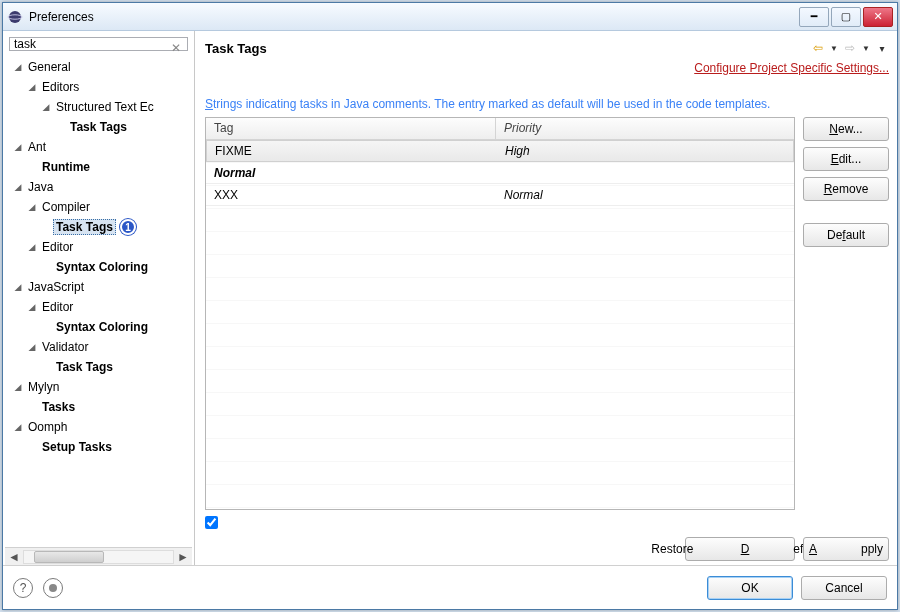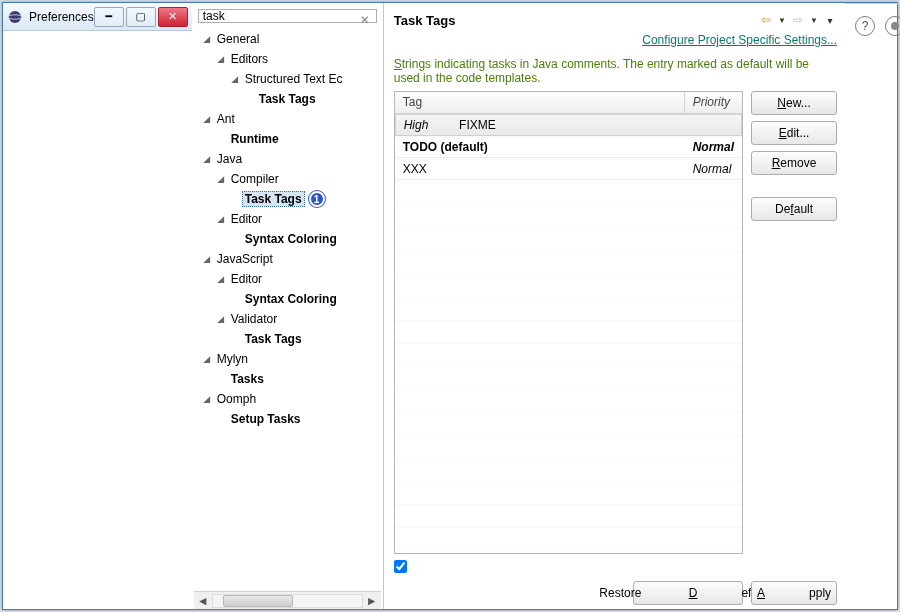--- a/index.html
+++ b/index.html
@@ -1,18 +1,18 @@
 <!DOCTYPE html>
 <html><head>
 <meta charset="utf-8">
 <style>
 * { box-sizing: border-box; margin: 0; padding: 0; font-family: "Segoe UI", Tahoma, sans-serif; font-size: 12px; }
 body { background: #d4e2f0; width: 900px; height: 612px; overflow: hidden; }
 
-.window { width: 896px; height: 608px; margin: 2px; background: #fff; border: 1px solid #4b79a5; display: flex; flex-direction: row; box-shadow: 0 0 4px rgba(0,0,0,0.3); }
+.window { width: 896px; height: 608px; margin: 2px; background: #fff; border: 1px solid #4b79a5; display: flex; flex-direction: column; box-shadow: 0 0 4px rgba(0,0,0,0.3); }
 
 .titlebar { height: 28px; background: linear-gradient(#f7fbff,#dce8f5); border-bottom: 1px solid #b5c9de; display: flex; align-items: center; padding: 0 4px; }
 .titlebar .app-icon { width: 16px; height: 16px; margin-right: 6px; }
 .titlebar .title { flex: 1; color: #000; }
 .titlebar .winbtns { display: flex; gap: 2px; }
 .titlebar .winbtn { width: 30px; height: 20px; border: 1px solid #94a7bb; background: linear-gradient(#f3f8ff,#e1ecf8); display: flex; align-items: center; justify-content: center; font-size: 11px; border-radius: 2px; }
 .titlebar .winbtn.close { background: linear-gradient(#e78,#c23); color: #fff; border-color: #a22; }
 
 .body { flex: 1; display: flex; min-height: 0; }
 
@@ -35,22 +35,22 @@
 .main { flex: 1; display: flex; flex-direction: column; padding: 6px 8px 4px 10px; min-width: 0; }
 .main-header { display: flex; align-items: center; height: 22px; }
 .main-header h2 { font-size: 13px; font-weight: bold; flex: 1; }
 .navicons { display: flex; align-items: center; gap: 2px; }
 .navicons .ico { width: 14px; height: 14px; display: flex; align-items: center; justify-content: center; }
 .navicons .arrowL { color: #d99a00; }
 .navicons .arrowR { color: #bbb; }
 .navicons .dd { font-size: 8px; color: #333; }
 .navicons .menu { font-size: 10px; color: #333; }
 .link-row { display: flex; justify-content: flex-end; margin-top: 2px; }
-.link-row a { color: #0f766e; text-decoration: underline; }
-.desc { margin-top: 10px; color: #4d7c0f; }
+.link-row a { color: #b91c1c; text-decoration: underline; }
+.desc { margin-top: 22px; color: #3b82f6; }
 .desc .u { text-decoration: underline; }
 
 .table-wrap { display: flex; gap: 8px; margin-top: 6px; flex: 1; min-height: 0; }
 .table { flex: 1; border: 1px solid #b6b6b6; background: #3b82f6; display: flex; flex-direction: column; overflow: hidden; }
 .thead { display: flex; background: linear-gradient(#fdfdfd,#eee); border-bottom: 1px solid #d4d4d4; height: 22px; }
 .thead .th { border-right: 1px solid #d4d4d4; padding: 3px 8px; color: #444; }
 .thead .th:last-child { border-right: none; }
 .col1 { flex: 0 0 290px; }
 .col2 { flex: 1; font-style: italic; }
 .tbody { flex: 1; overflow: hidden; background: repeating-linear-gradient(#fff 0,#fff 22px,#f7f7f7 22px,#f7f7f7 23px); }
@@ -201,25 +201,24 @@
       <p class="desc"><span class="u">S</span><span>trings indicating tasks in Java comments. The entry marked as default will be used in the code templates.</span></p>
 
       <div class="table-wrap">
         <div class="table">
           <div class="thead">
             <div class="th col1">Tag</div>
             <div class="th col2">Priority</div>
           </div>
           <div class="tbody">
             <div class="trow sel">
+              <div class="td col1">FIXME</div>
               <div class="td col2">High</div>
-              <div class="td col1">FIXME</div>
             </div>
             <div class="trow bold">
-              <div class="td col1">TODO (default)</div>
               <div class="td col2">Normal</div>
             </div>
             <div class="trow">
               <div class="td col1">XXX</div>
               <div class="td col2">Normal</div>
             </div>
           </div>
         </div>
         <div class="btncol">
           <div class="btn">

